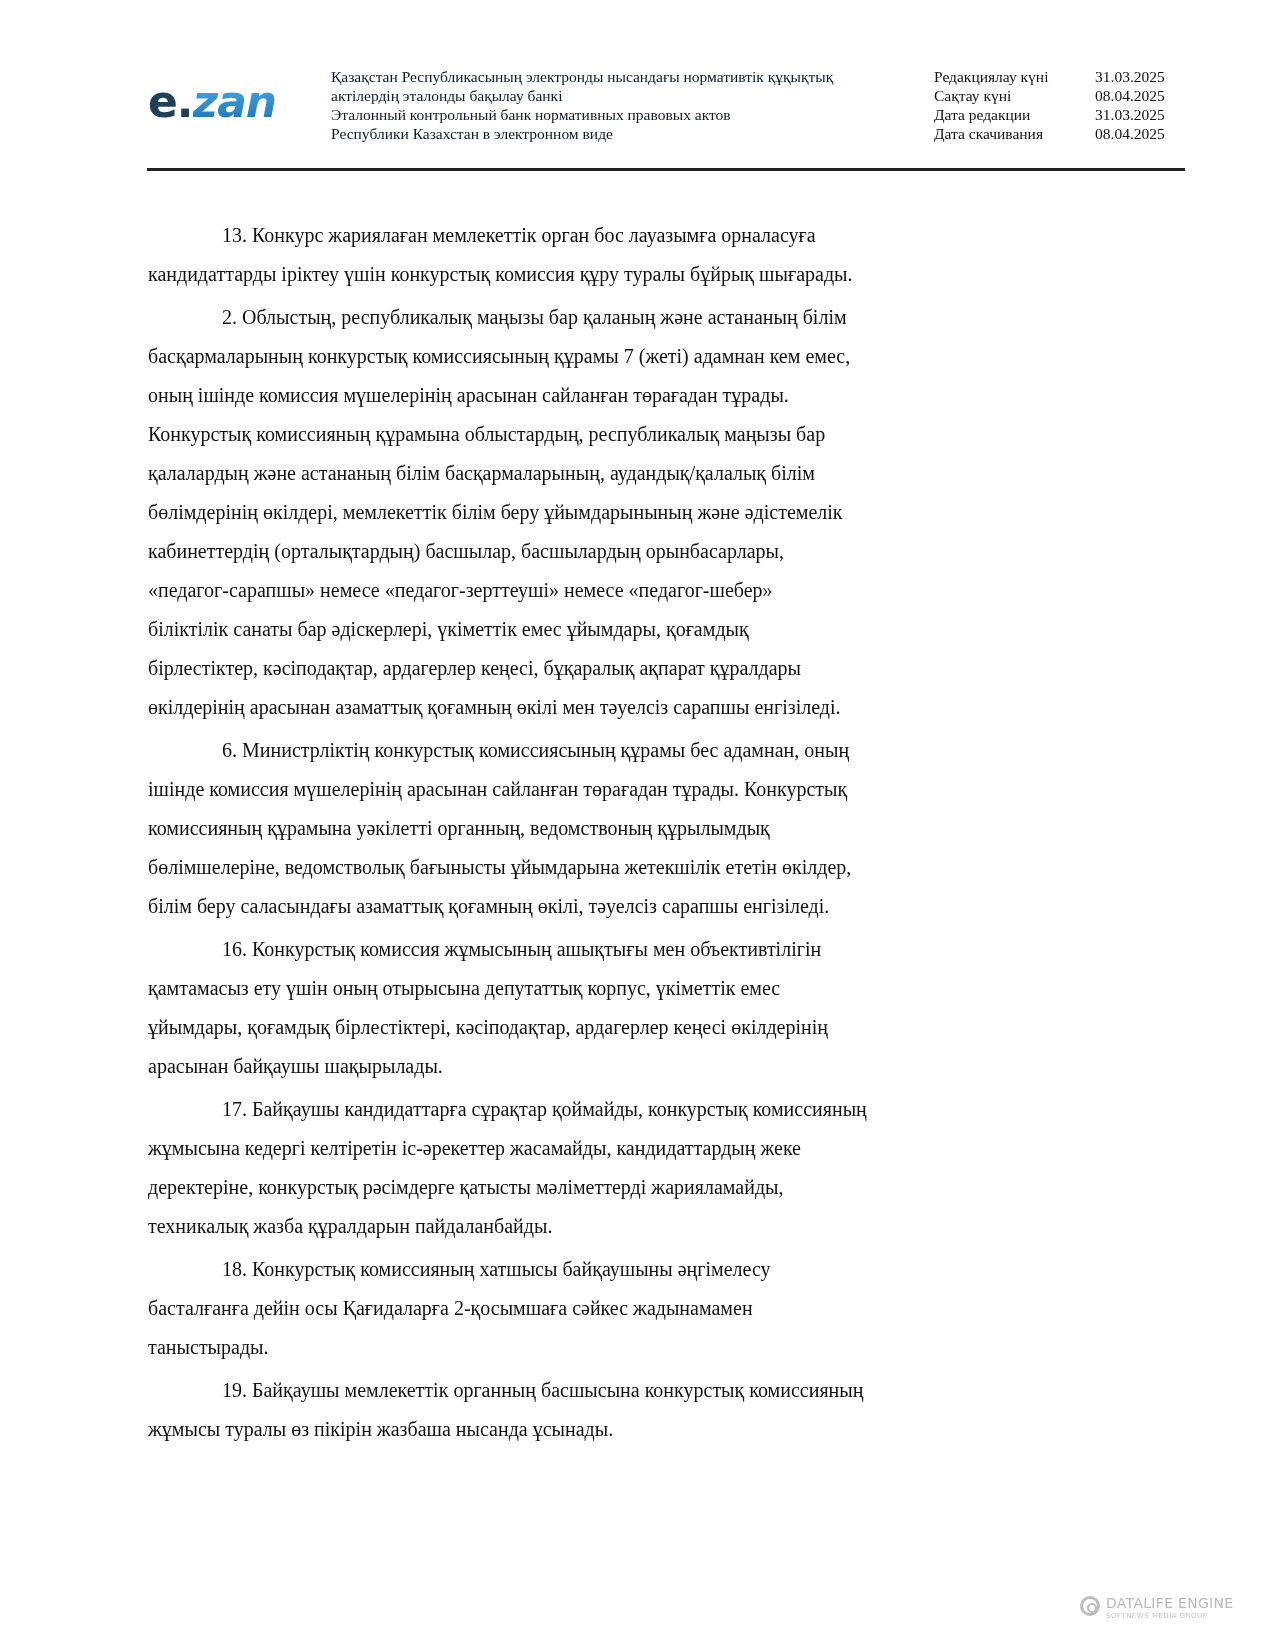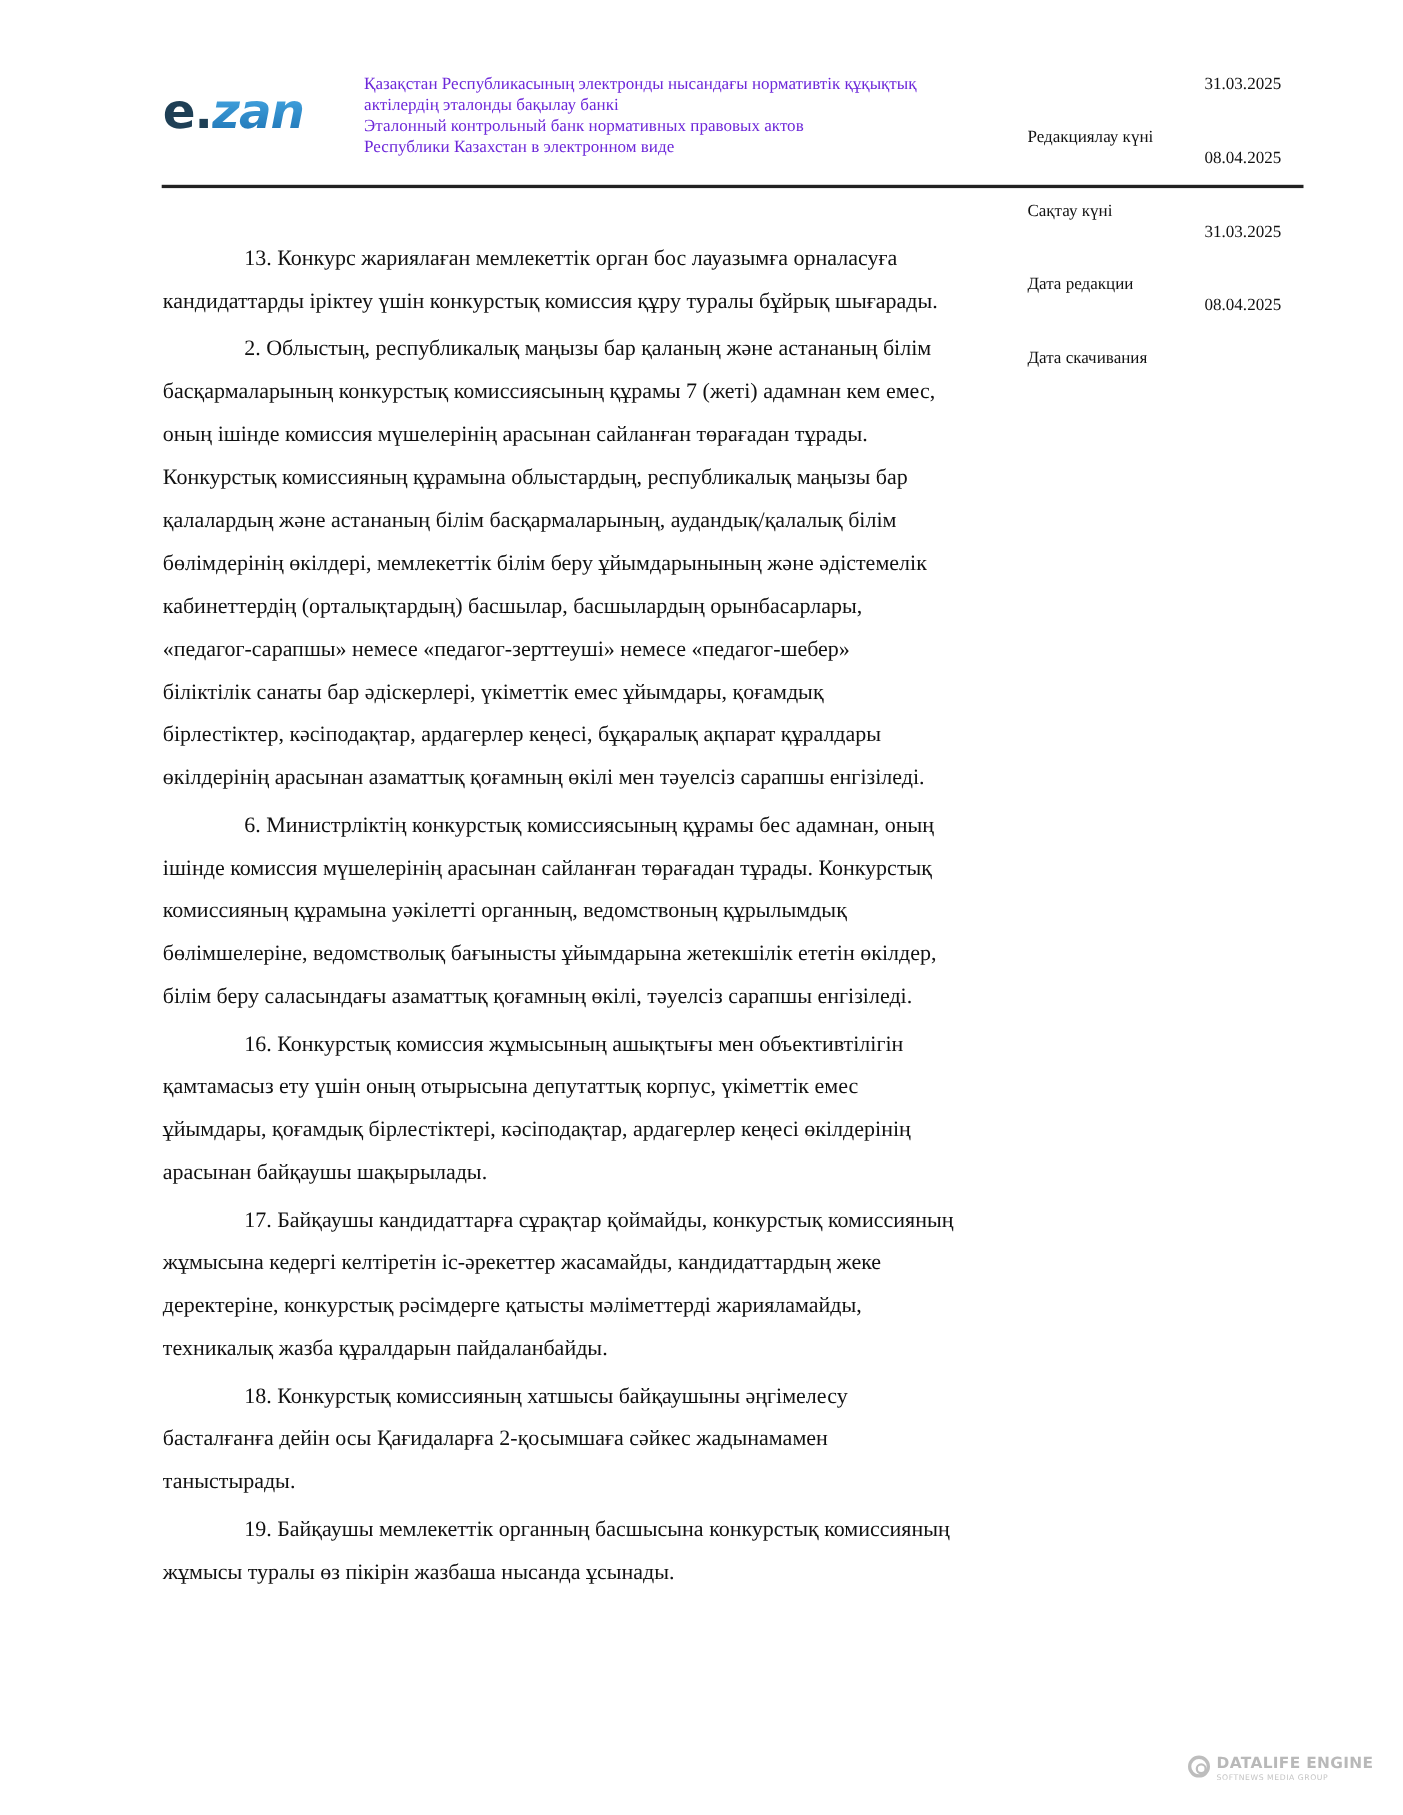--- a/index.html
+++ b/index.html
@@ -1,35 +1,35 @@
 <!DOCTYPE html>
 <html><head>
 <meta charset="utf-8">
 <style>
   html, body { margin: 0; padding: 0; background: #ffffff; }
   body { width: 1275px; height: 1650px; position: relative; overflow: hidden; font-family: "Liberation Serif", serif; color: #111; }
   .header { position: absolute; left: 0; top: 0; width: 1265px; height: 180px; }
   .logo { position: absolute; left: 148px; top: 80px; font-family: "DejaVu Sans", sans-serif; font-weight: bold; font-size: 44px; letter-spacing: -1px; line-height: 44px; }
   .logo .e { color: #1e3f55; }
   .logo .zan { color: #2a8fd0; font-style: italic; background: linear-gradient(#4fb2ec, #1a6fb0); -webkit-background-clip: text; background-clip: text; color: transparent; }
-  .hdr-title { position: absolute; left: 331px; top: 67px; font-size: 15.5px; line-height: 19px; color: #6d28d9; font-family: Liberation Serif, serif; }
+  .hdr-title { position: absolute; left: 331px; top: 67px; font-size: 15.5px; line-height: 19px; color: #0f172a; font-family: Liberation Serif, serif; }
   .hdr-title div { white-space: nowrap; }
   .meta { position: absolute; left: 934px; top: 67px; font-size: 15.5px; line-height: 19px; }
   .meta .row { display: flex; white-space: nowrap; }
-  .meta .lbl { width: 161px; margin-top: 48px; }
+  .meta .lbl { width: 161px; }
   .meta .val { }
   .divider { position: absolute; left: 147px; top: 168px; width: 1038px; height: 3px; background: #222; }
   .body { position: absolute; left: 148px; top: 216px; width: 1030px; font-size: 20px; line-height: 39px; }
   .para { margin: 0 0 4px 0; }
   .para .line { white-space: nowrap; display: block; }
   .para .line.first { padding-left: 74px; }
   .wm { position: absolute; left: 1080px; top: 1596px; color: #b9b9b9; font-family: "DejaVu Sans", sans-serif; }
   .wm .icon { position: absolute; left: 0; top: 0; width: 20px; height: 20px; border: 3px solid #bdbdbd; border-radius: 50%; box-sizing: border-box; }
   .wm .icon::after { content: ""; position: absolute; left: 4px; top: 4px; width: 6px; height: 6px; border: 2px solid #bdbdbd; border-radius: 50%; }
-  .wm .name { position: absolute; left: 26px; top: -1px; font-weight: bold; font-size: 14px; letter-spacing: 0.3px; white-space: nowrap; }
+  .wm .name { position: absolute; left: 26px; top: -1px; font-weight: normal; font-size: 14px; letter-spacing: 0.3px; white-space: nowrap; }
   .wm .sub { position: absolute; left: 26px; top: 16px; font-size: 7px; letter-spacing: 0.5px; white-space: nowrap; color: #c4c4c4; }
 </style>
 </head>
 <body>
 
 <div class="header">
   <div class="logo"><span class="e">e.</span><span class="zan">zan</span></div>
   <div class="hdr-title">
     <div>Қазақстан Республикасының электронды нысандағы нормативтік құқықтық</div>
     <div>актілердің эталонды бақылау банкі</div>

